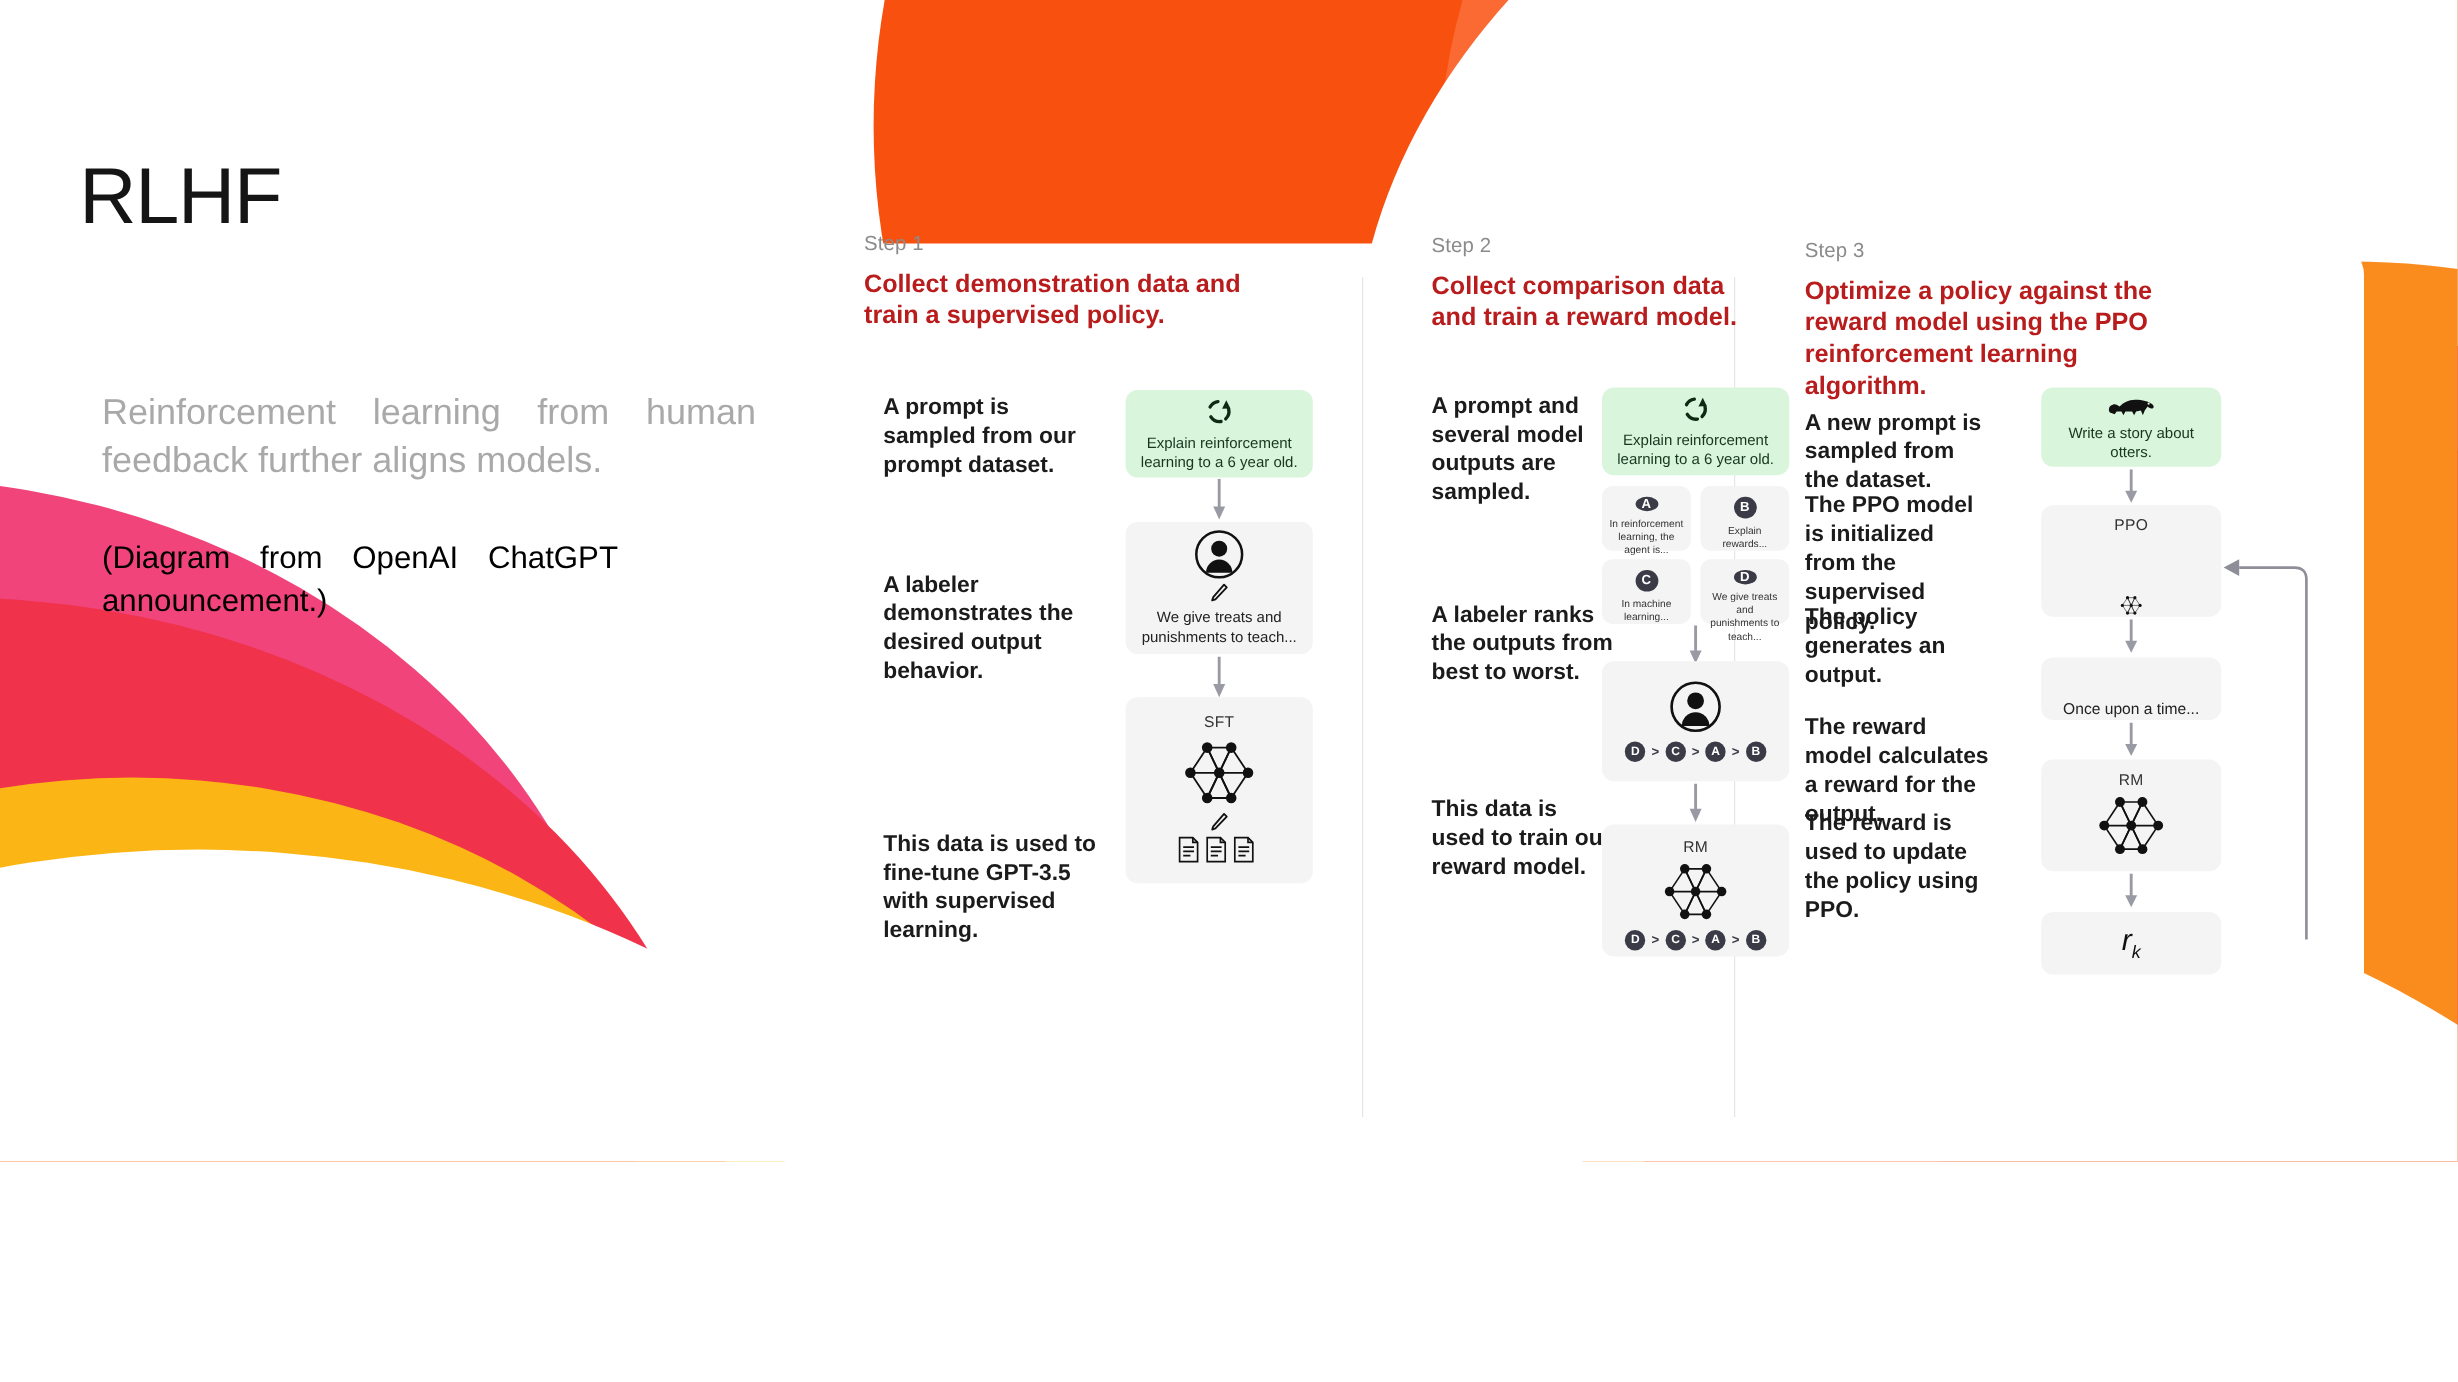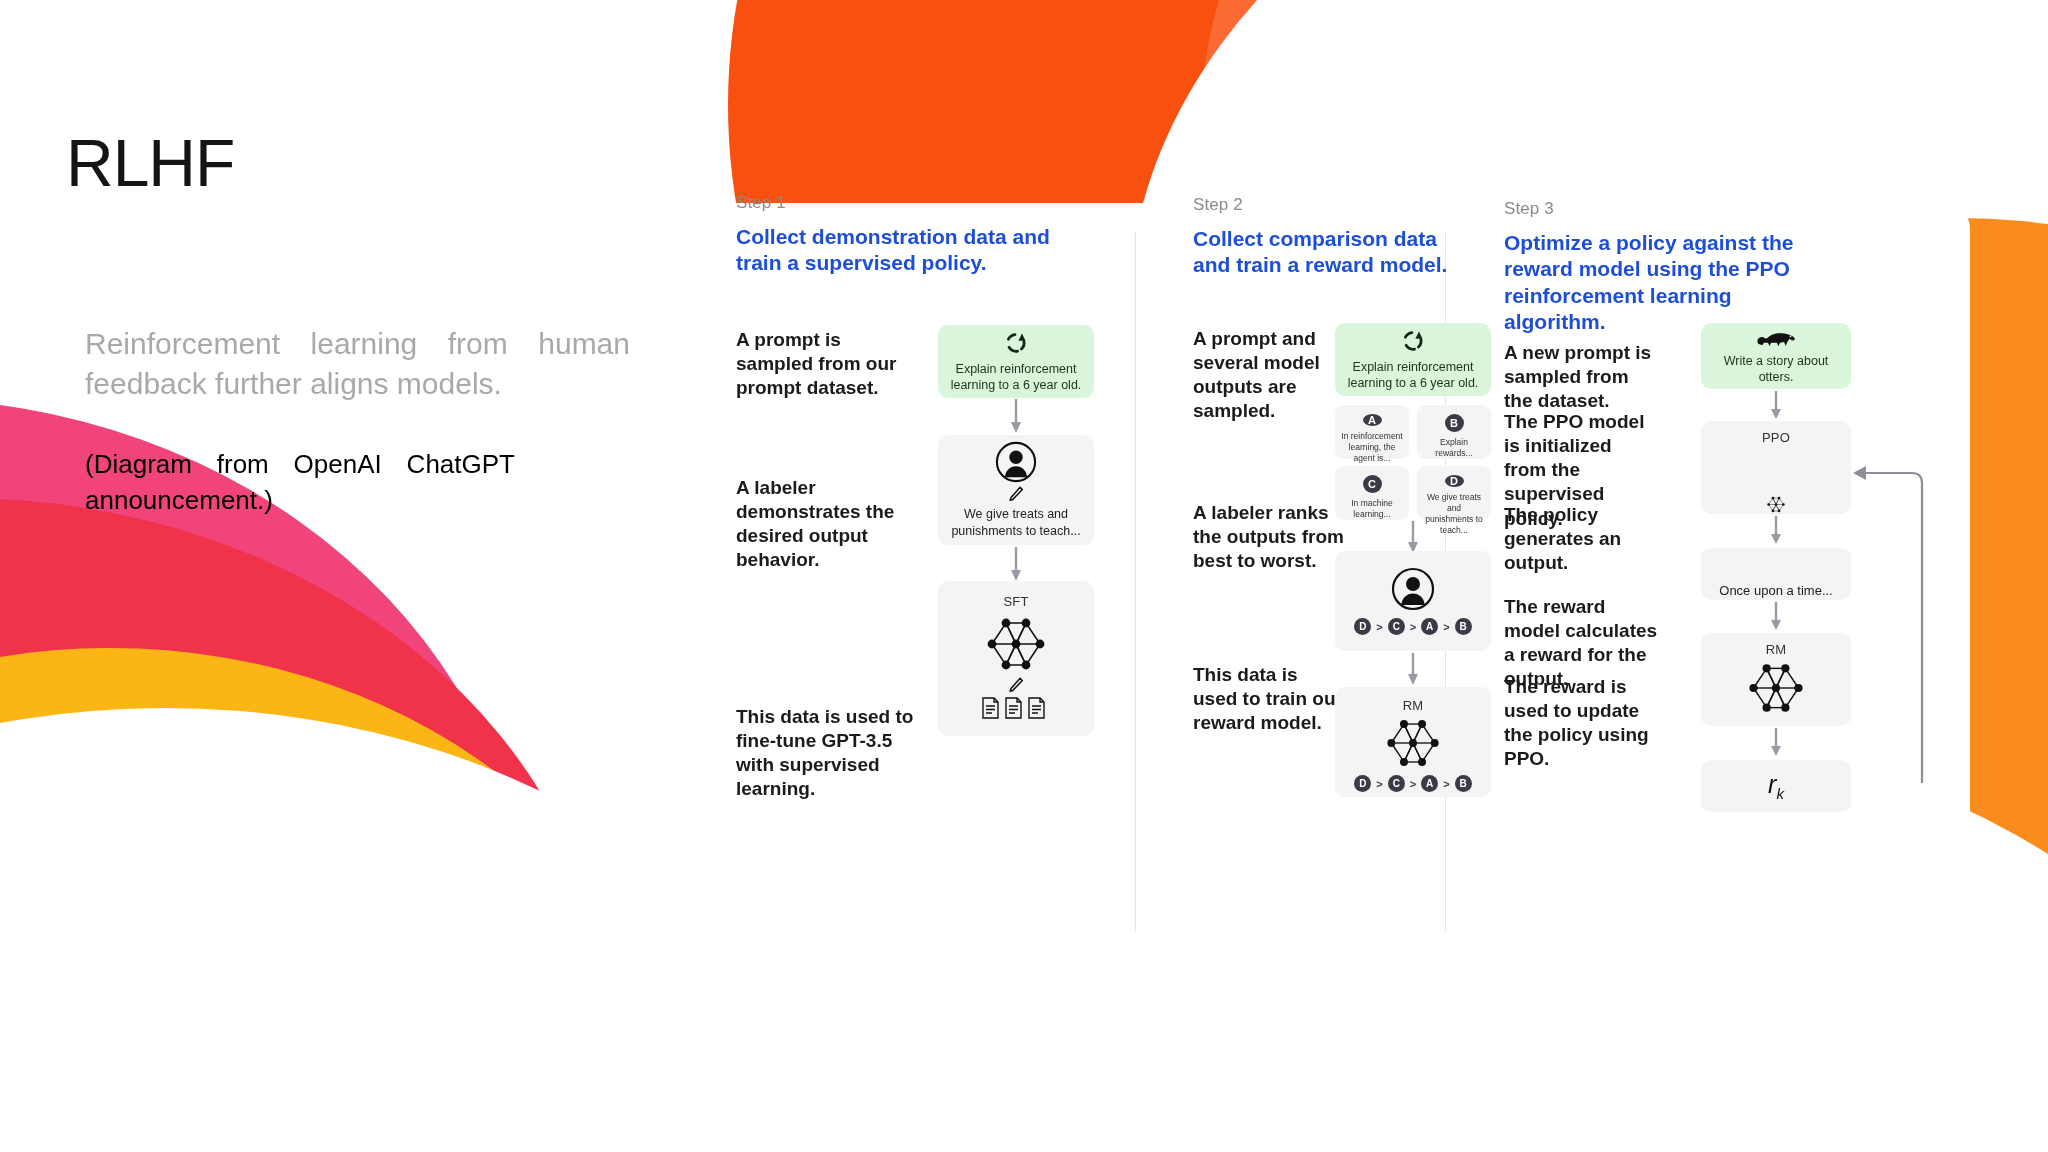--- a/index.html
+++ b/index.html
@@ -86,21 +86,21 @@
 
   
   #diagram{
     position:absolute;left:700px;top:203px;width:1270px;height:756px;
     background:#ffffff;border-radius:26px 26px 0 0;
   }
   .col{position:absolute;top:0;height:100%;}
   .col-div{position:absolute;top:28px;width:1px;height:700px;background:#e6e6e6;}
 
   .step-label{font-size:17px;color:#8b8b8b;font-weight:400;letter-spacing:.1px;}
-  .step-head{font-size:21px;color:#1d4ed8;font-weight:bold;line-height:1.25;margin-top:11px;}
+  .step-head{font-size:21px;color:#b91c1c;font-weight:bold;line-height:1.25;margin-top:11px;}
   .desc{font-size:19px;color:#1b1b1b;line-height:1.27;position:absolute;font-weight:bold;}
 
   .gbox{
     position:absolute;background:#d9f5dc;border-radius:10px;
     display:flex;flex-direction:column;align-items:center;justify-content:center;
   }
   .gbox .cap{font-size:12.5px;color:#17361c;line-height:1.3;text-align:center;padding:0 6px;}
   .sbox{
     position:absolute;background:#f4f4f4;border-radius:10px;
     display:flex;flex-direction:column;align-items:center;justify-content:center;
@@ -160,28 +160,28 @@
   <div id="page-title">RLHF</div>
   <div id="lead-text">Reinforcement learning from human feedback further aligns models.</div>
   <div id="note-text">(Diagram from OpenAI ChatGPT announcement.)</div>
 
   <div id="diagram">
 
     <div class="col-div" style="left:435px;"></div>
     <div class="col-div" style="left:745px;"></div>
 
     <div class="col" style="left:0px;width:435px;">
-      <div style="position:absolute;left:36px;top:-10px;width:350px;">
+      <div style="position:absolute;left:20px;top:-10px;width:350px;">
         <div class="step-label">Step 1</div>
         <div class="step-head">Collect demonstration data and train a supervised policy.</div>
       </div>
 
       <div class="desc" style="left:36px;top:125px;width:175px;">A prompt is sampled from our prompt dataset.</div>
       <div class="desc" style="left:36px;top:273px;width:175px;">A labeler demonstrates the desired output behavior.</div>
-      <div class="desc" style="left:36px;top:502px;width:180px;">This data is used to fine-tune GPT-3.5 with supervised learning.</div>
+      <div class="desc" style="left:36px;top:489px;width:180px;">This data is used to fine-tune GPT-3.5 with supervised learning.</div>
 
       <div class="gbox" style="left:238px;top:122px;width:156px;height:73px;">
         <svg width="26" height="26" viewBox="0 0 24 24">
           <g fill="none" stroke="#0d2b12" stroke-width="2.6" stroke-linecap="round">
             <path d="M5 8.5A8 8 0 0 1 11 4.3"></path>
               <path d="M19.2 9.8A8 8 0 0 1 17 17.6"></path>
             <path d="M13.4 19.6A8 8 0 0 1 5.6 16"></path>
           </g>
           <path d="M17.5 3.2 L20.6 9.6 L14.2 9.9 Z" fill="#0d2b12"></path>
         </svg>

